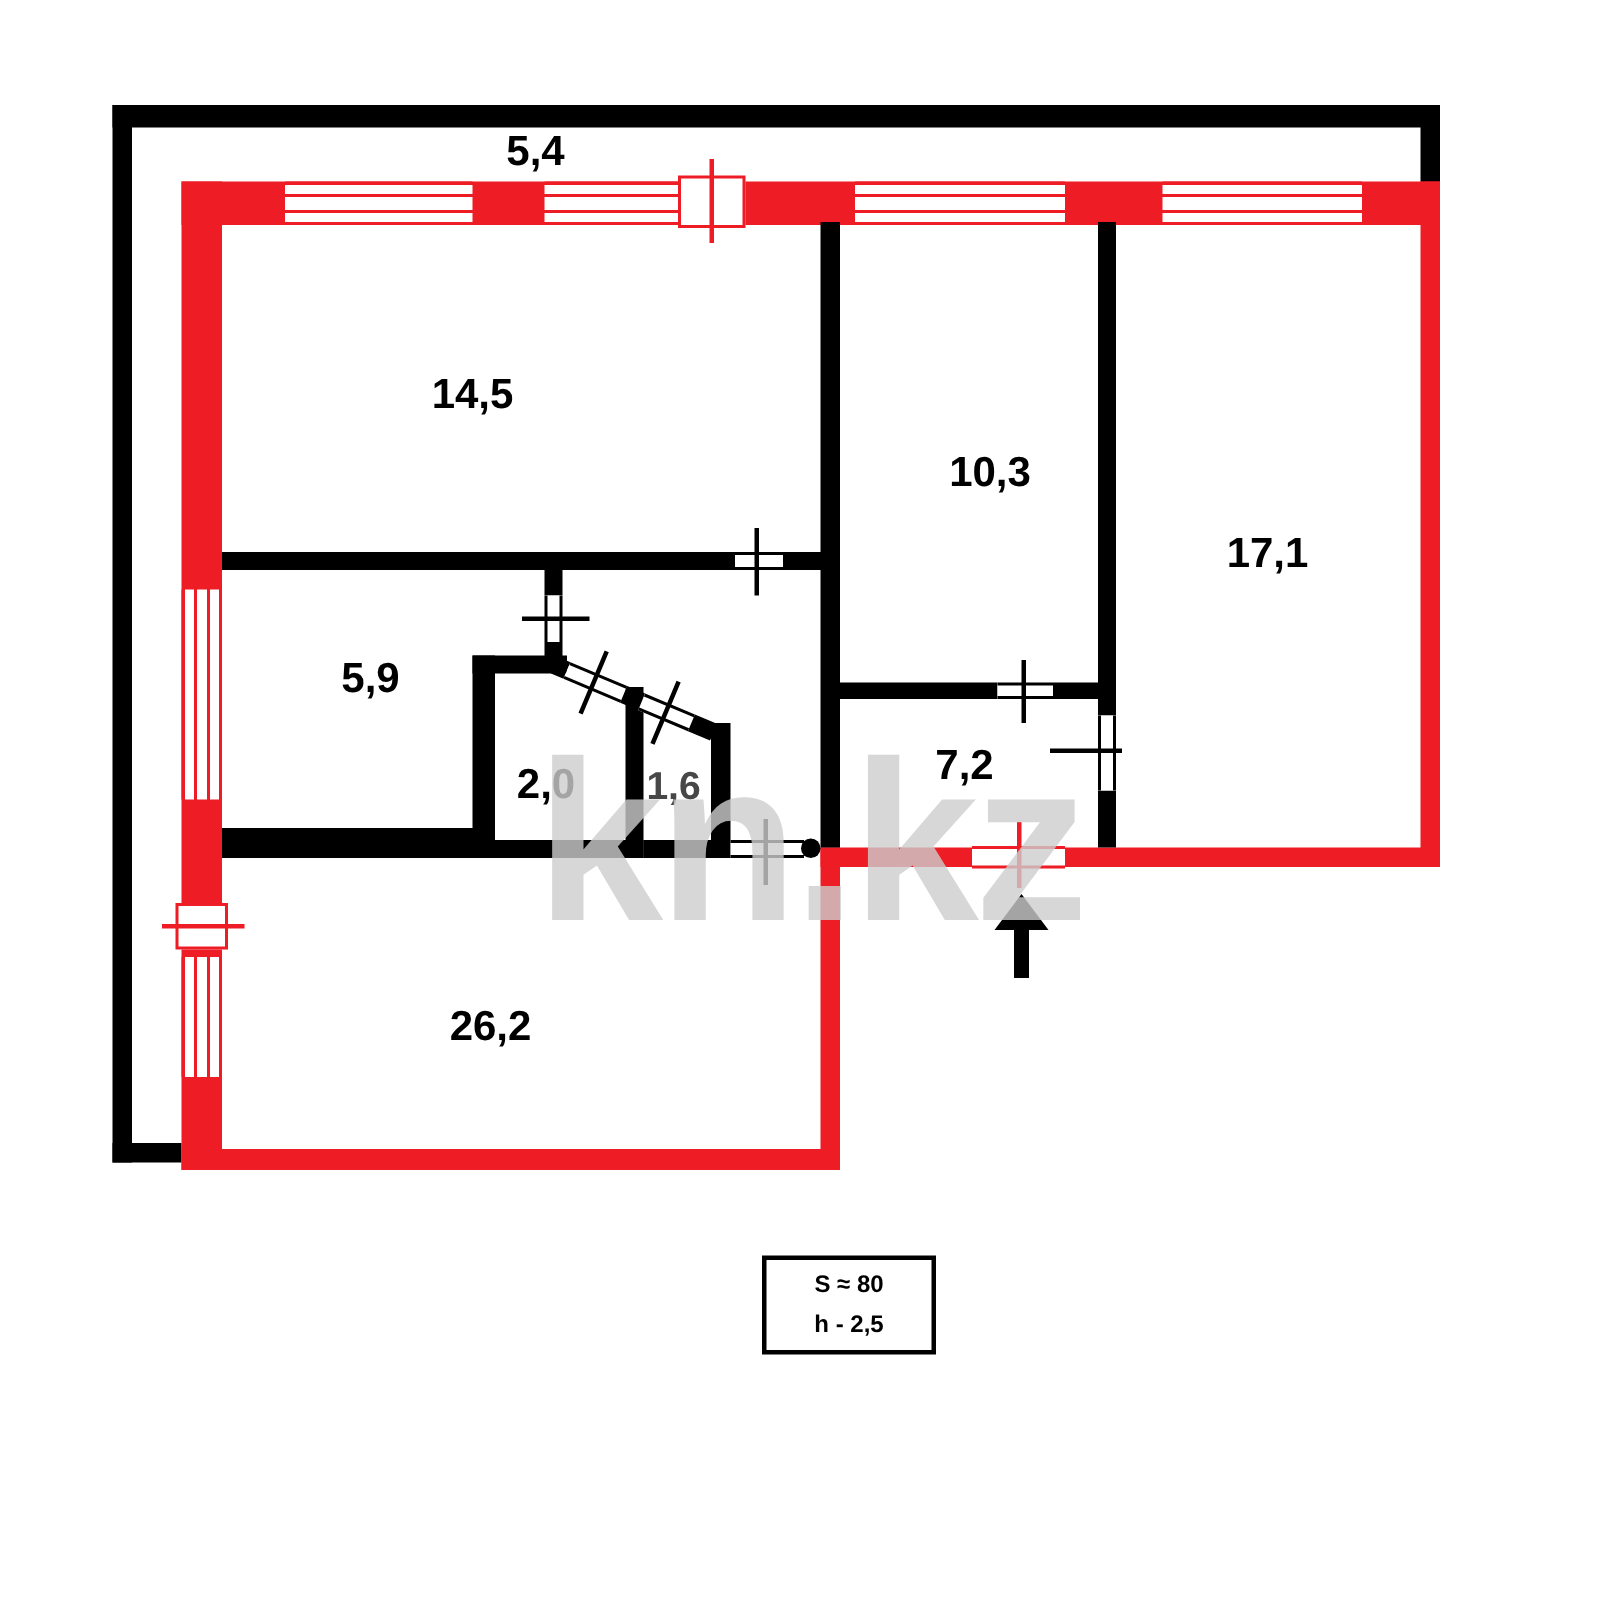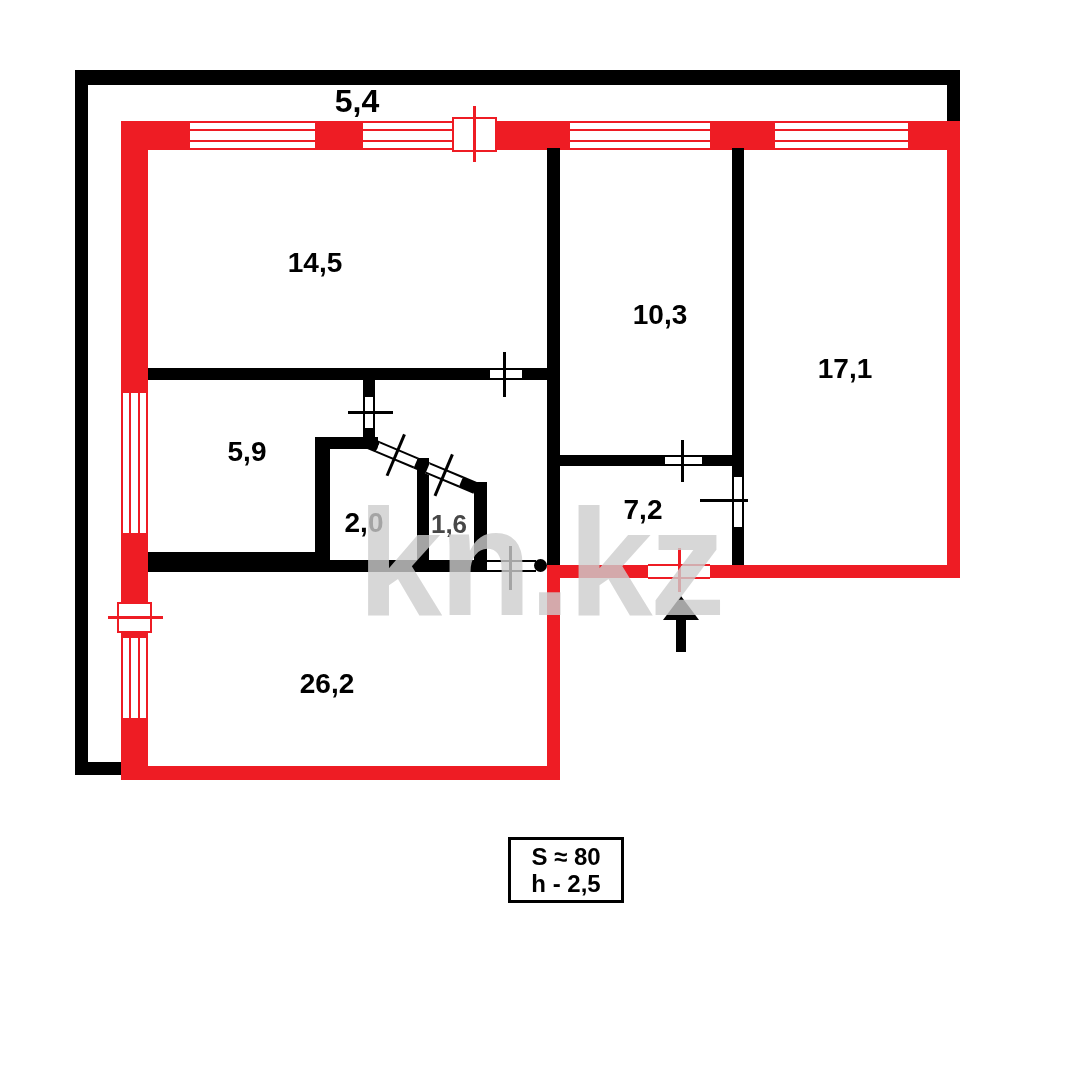--- a/index.html
+++ b/index.html
@@ -24,33 +24,33 @@
   .door-h{position:absolute;background:#fff;border-top:2px solid var(--blk);
           border-bottom:2px solid var(--blk);box-sizing:border-box;}
   .door-v{position:absolute;background:#fff;border-left:2px solid var(--blk);
           border-right:2px solid var(--blk);box-sizing:border-box;}
   .door-hr{position:absolute;background:#fff;border-top:2px solid var(--red);
            border-bottom:2px solid var(--red);box-sizing:border-box;}
   .tick{position:absolute;background:var(--blk);}
   .tickr{position:absolute;background:var(--red);}
   .lbl{position:absolute;transform:translate(-50%,-50%);font-weight:700;font-size:28px;
        color:#000;white-space:nowrap;z-index:10;}
-  .dim{position:absolute;transform:translate(-50%,-50%);font-weight:700;font-size:32px;
+  .dim{position:absolute;transform:translate(-50%,-50%);font-weight:700;font-size:28px;
        color:#000;white-space:nowrap;z-index:10;}
   .diag{position:absolute;transform-origin:0 0;}
   .diag .seg{position:absolute;top:0;height:12px;background:var(--blk);}
   .diag .gap{position:absolute;top:0;height:12px;background:#fff;border-top:2px solid var(--blk);
              border-bottom:2px solid var(--blk);box-sizing:border-box;}
   .diag .dtick{position:absolute;width:3px;height:45px;top:-16px;background:var(--blk);}
   .dot{position:absolute;background:var(--blk);border-radius:50%;}
   .arrow-head{position:absolute;width:0;height:0;border-left:18px solid transparent;
               border-right:18px solid transparent;border-bottom:24px solid var(--blk);}
   .infobox{position:absolute;border:3px solid var(--blk);background:#fff;
            display:flex;flex-direction:column;align-items:center;justify-content:center;
-           font-weight:700;font-size:24px;line-height:27px;color:#000;z-index:10;}
+           font-weight:700;font-size:16px;line-height:27px;color:#000;z-index:10;}
   .watermark{position:absolute;z-index:50;font-weight:700;font-size:152px;
              color:var(--wm);letter-spacing:-3px;pointer-events:none;
              transform:translate(-50%,-50%);white-space:nowrap;}
 </style>
 </head>
 <body>
 
 <div class="plan">
 
   <div class="w" style="left:75px;top:70px;width:885px;height:15px;"></div>

